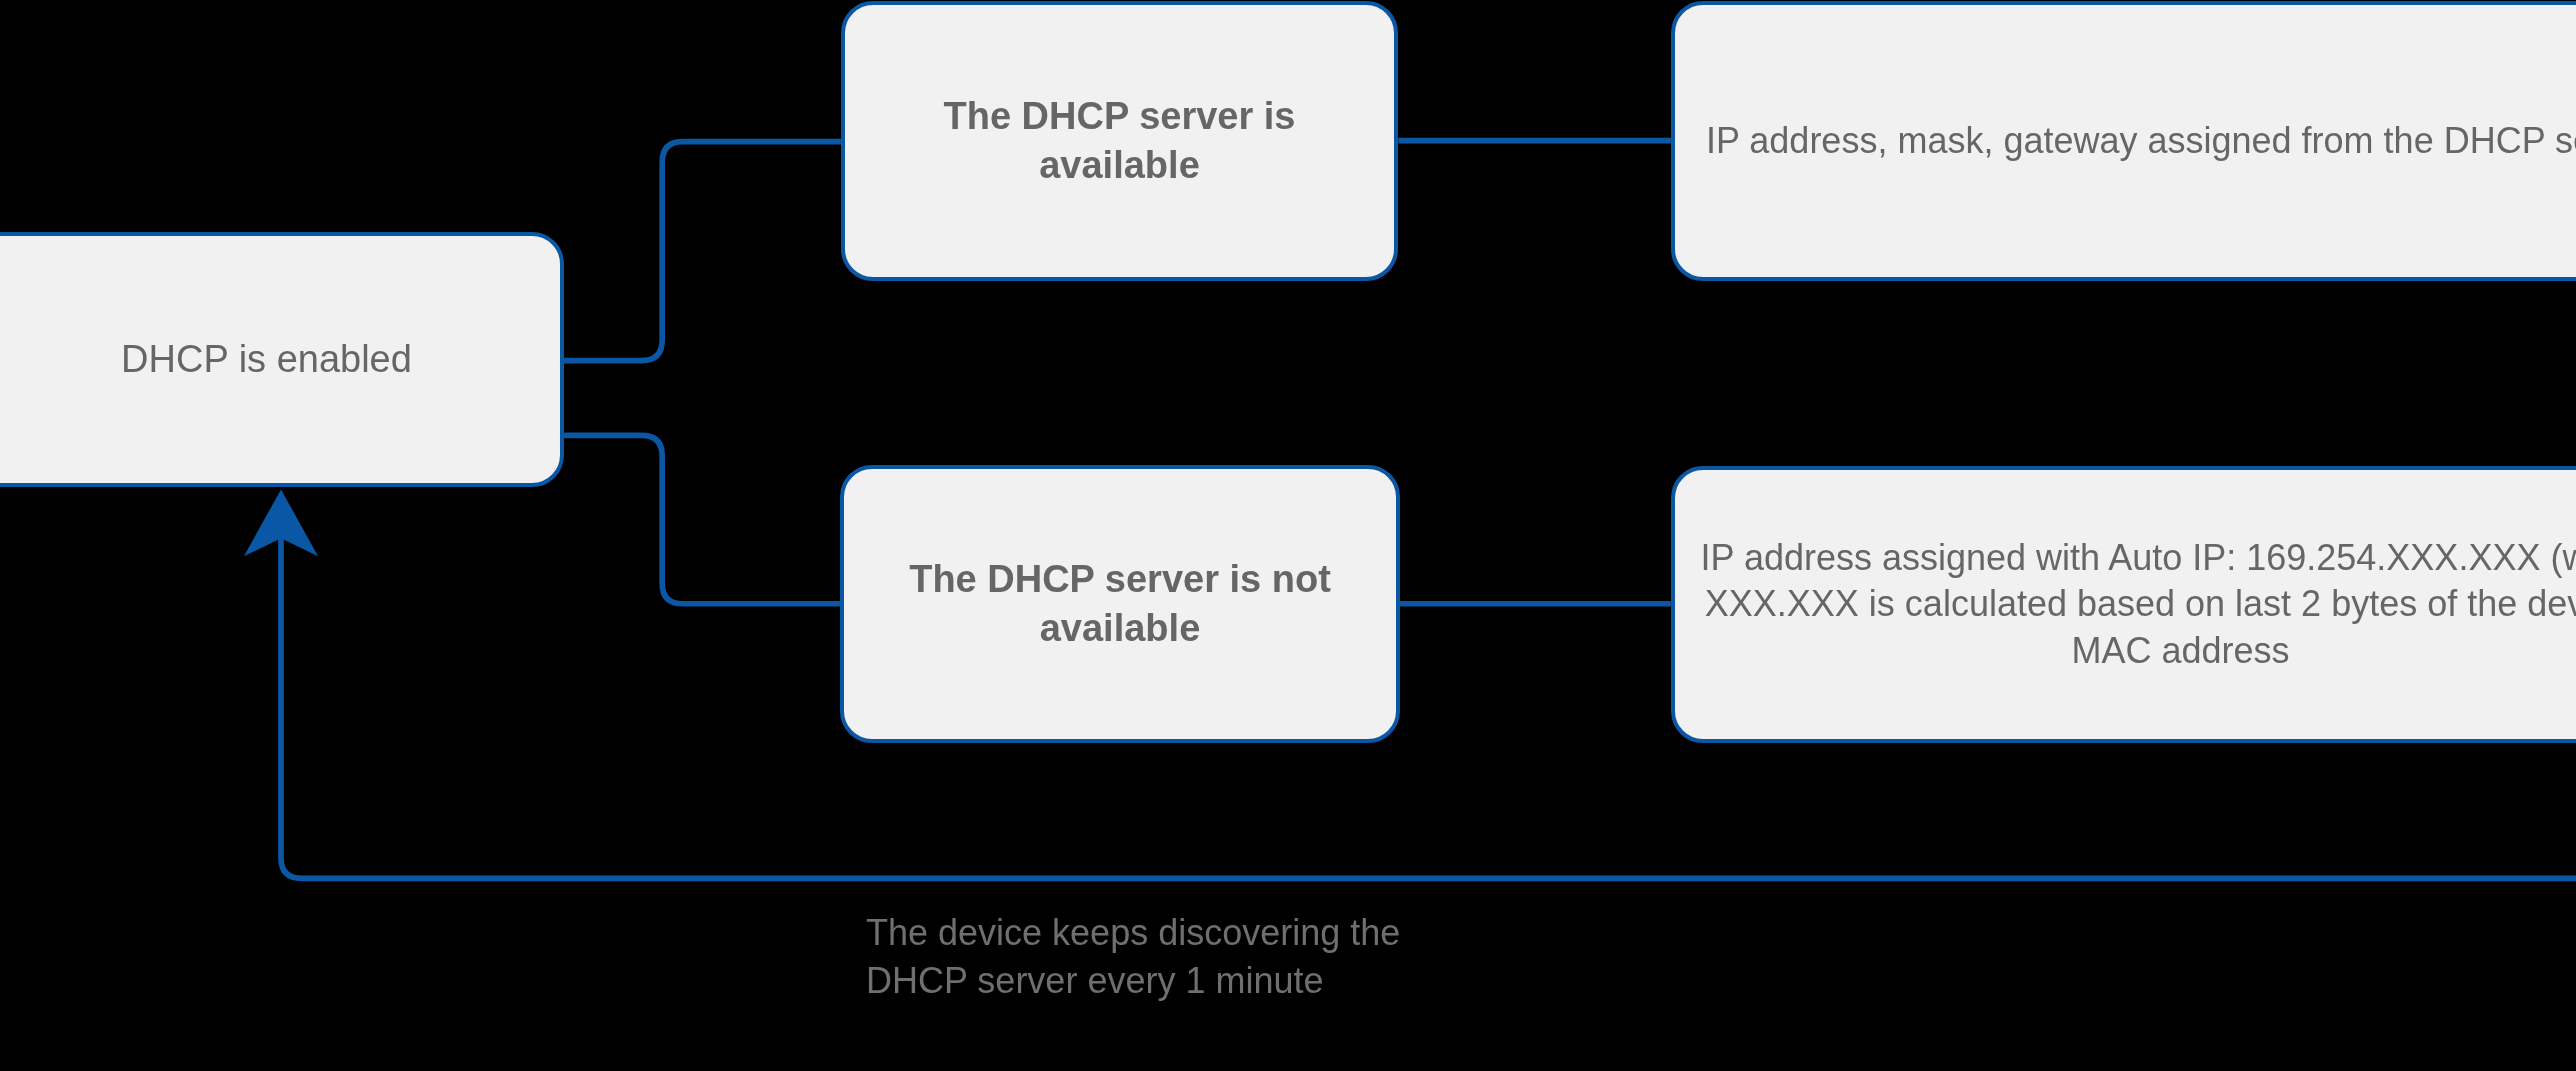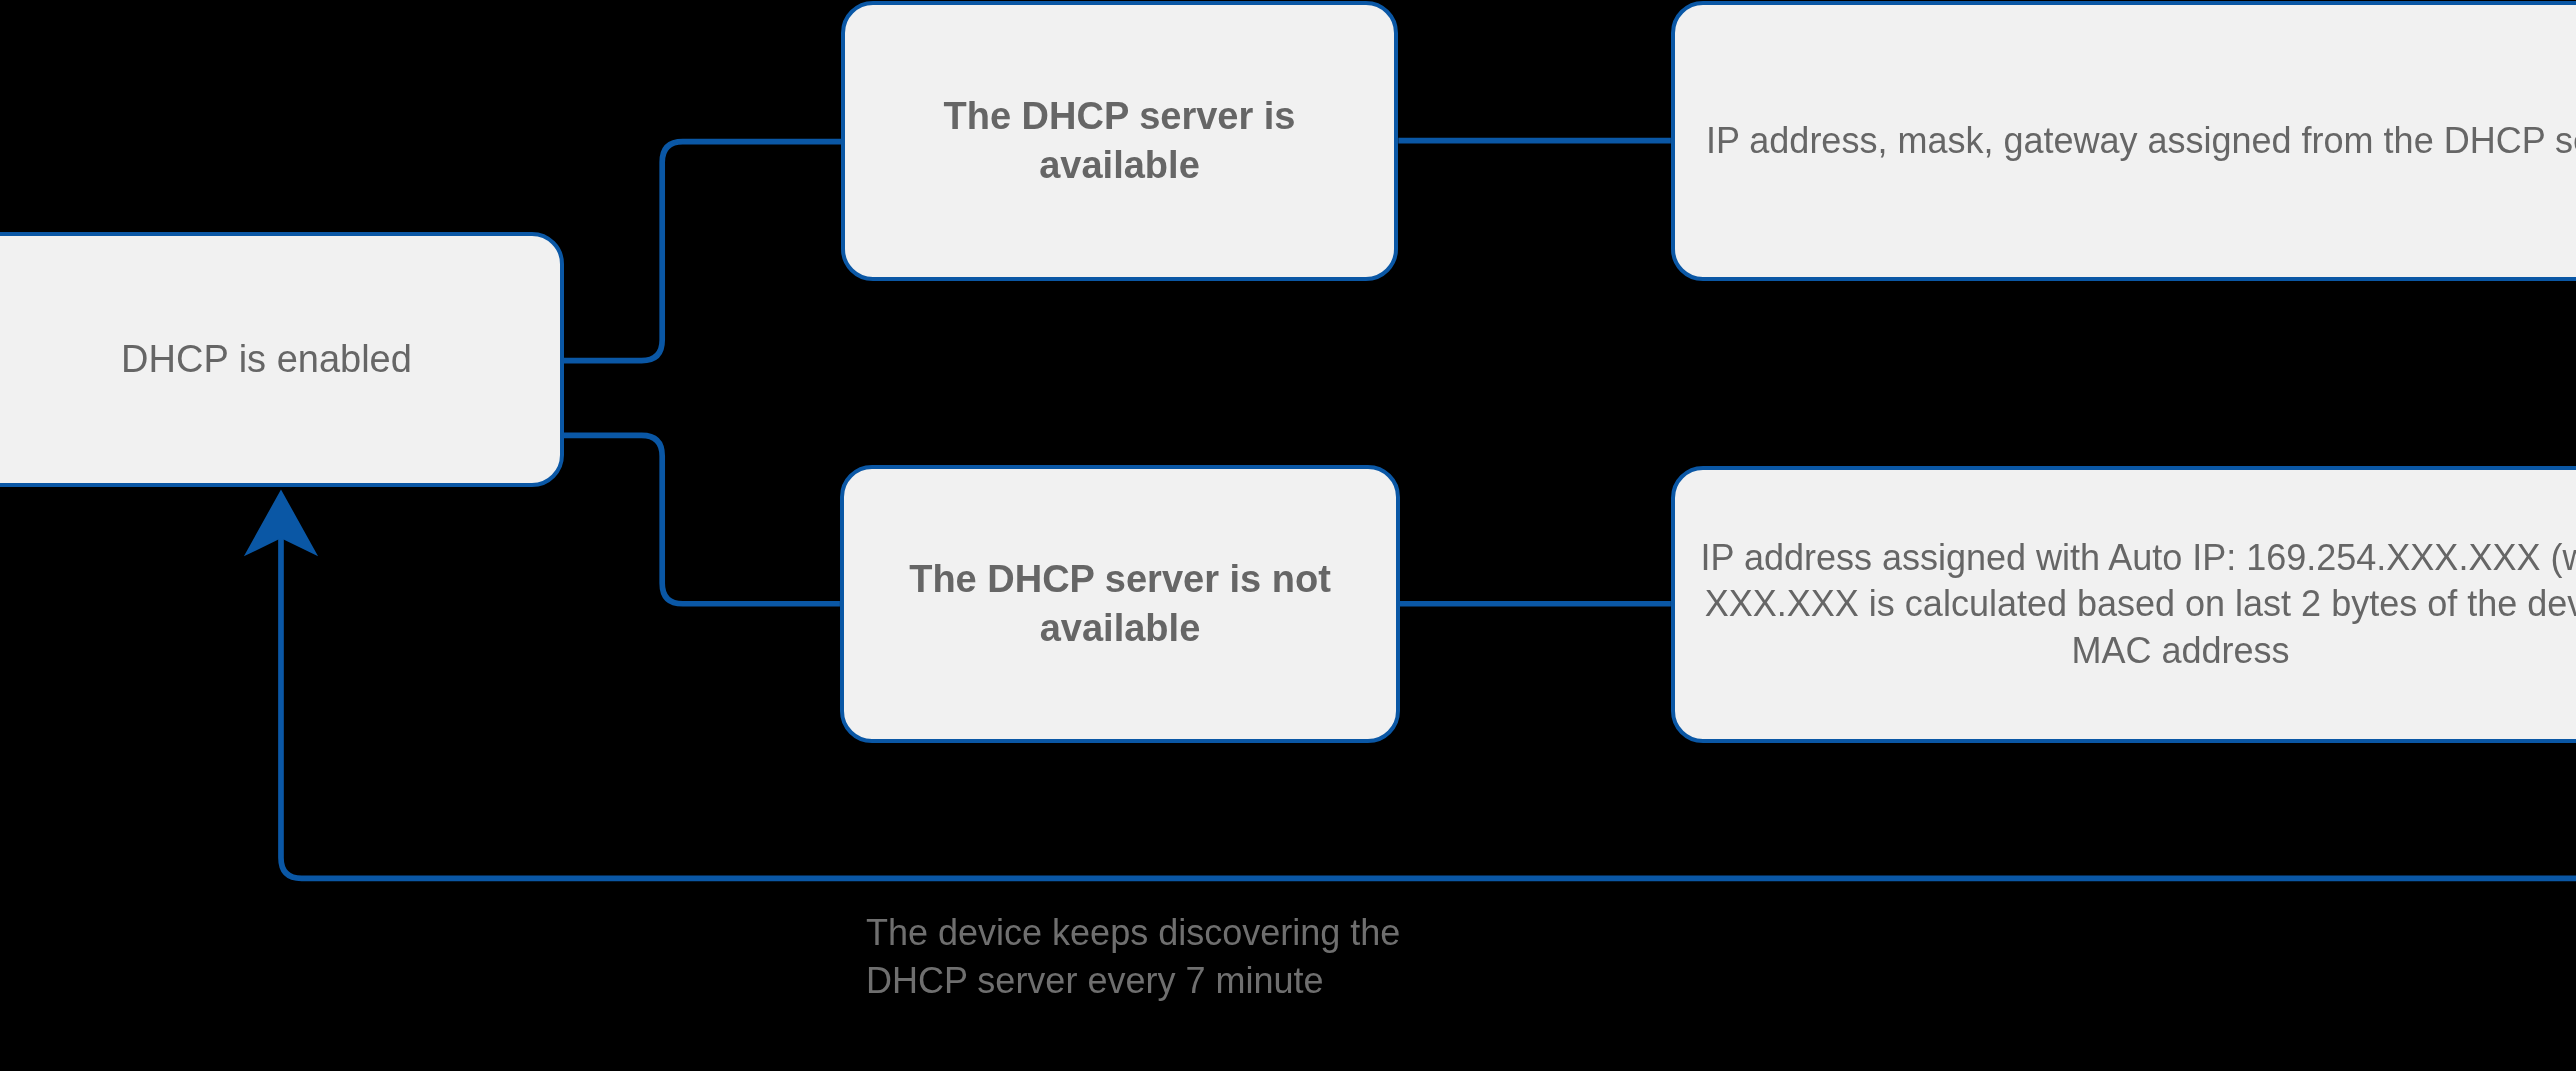--- a/index.html
+++ b/index.html
@@ -94,17 +94,17 @@
   <div class="node" id="node-dhcp-assigned">
     <span>IP address, mask, gateway assigned from the DHCP server</span>
   </div>
 
   <div class="node" id="node-autoip-assigned">
     <span>IP address assigned with Auto IP: 169.254.XXX.XXX (where XXX.XXX is calculated based on last 2 bytes of the device's MAC address</span>
   </div>
 
   <div class="caption">
     <div>The device keeps discovering the</div>
-    <div>DHCP server every 7 minute</div>
+    <div>DHCP server every 1 minute</div>
   </div>
 
 </div>
 
 
 </body></html>

